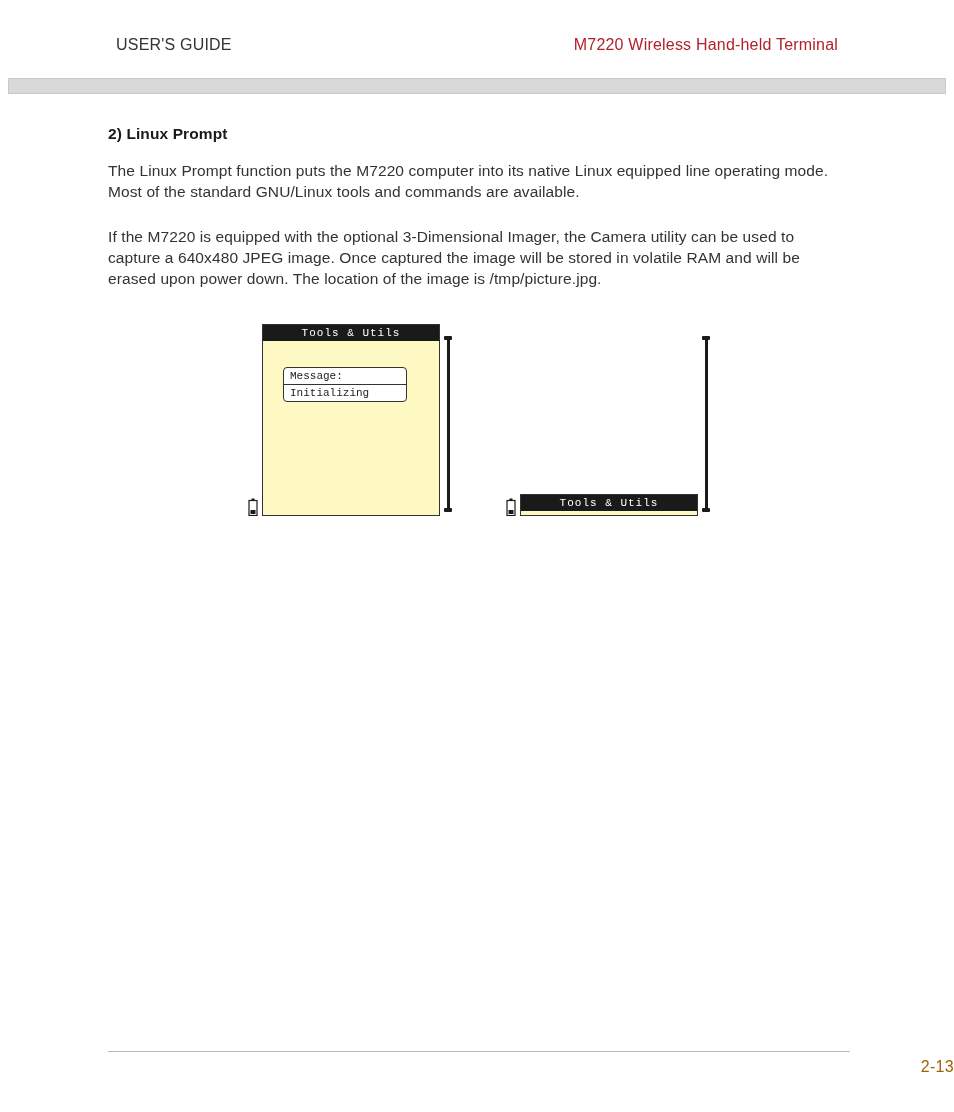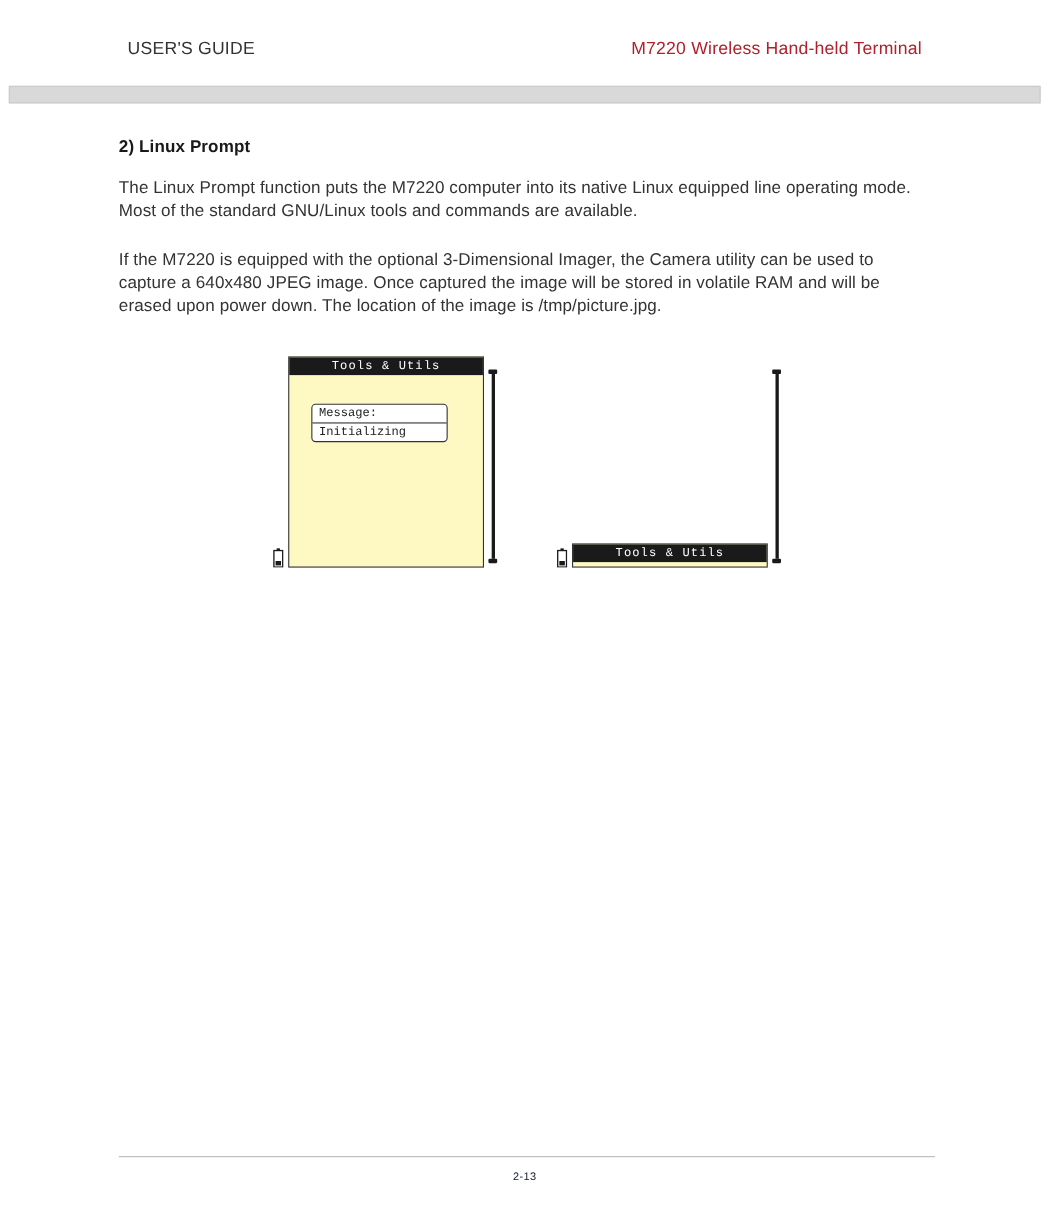--- a/index.html
+++ b/index.html
@@ -157,23 +157,23 @@
     position: absolute;
     left: 108px;
     width: 742px;
     bottom: 60px;
     border-top: 1px solid #b8b8b8;
   }
   .footer-page {
     position: absolute;
     width: 100%;
     bottom: 36px;
-    text-align: center;
-    font-size: 10px;
-    color: #0f172a;
+    text-align: right;
+    font-size: 16px;
+    color: #a16207;
     letter-spacing: 0.3px;
   }
 </style>
 </head>
 <body>
 
 <div class="page">
 
   <div class="header-row">
     <div class="header-left">USER'S GUIDE</div>

